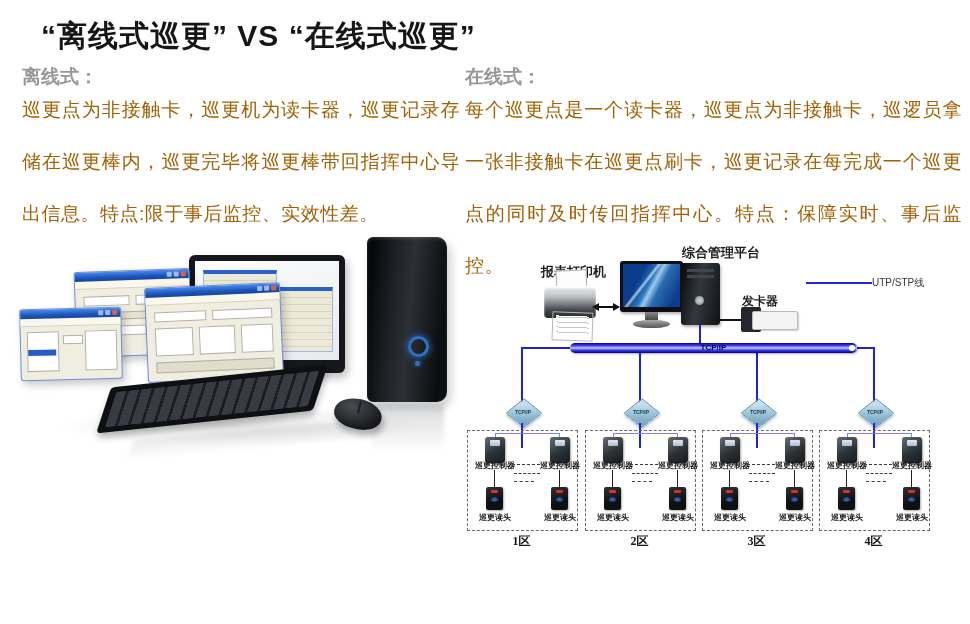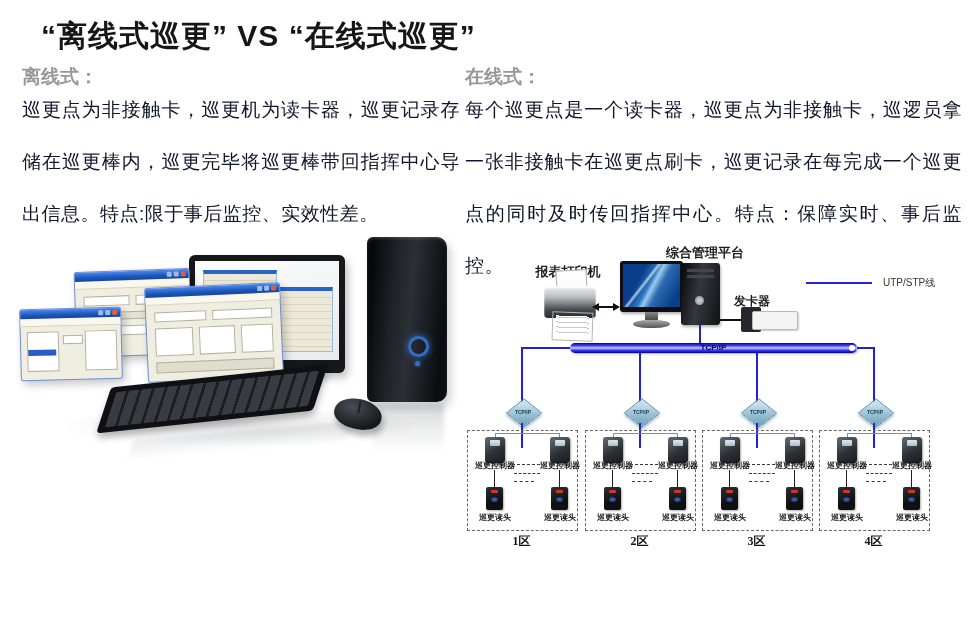--- a/index.html
+++ b/index.html
@@ -5,21 +5,21 @@
   html,body{margin:0;padding:0;background:#fff;}
   body{width:970px;height:624px;position:relative;overflow:hidden;
        font-family:"Liberation Sans","DejaVu Sans",sans-serif;}
   i{font-style:normal;display:block;}
 
   
   .page-title{position:absolute;left:25px;top:0;margin:16px;font-size:30px;font-weight:bold;
               color:#161616;letter-spacing:1px;white-space:nowrap;text-align:right;}
   .sec-heading{position:absolute;top:64px;margin:0;font-size:19px;font-weight:bold;color:#979797;}
   .h-left{left:22px;} .h-right{left:465px;}
-  .para{position:absolute;top:84px;margin:0;font-size:19px;line-height:52px;color:#0f172a;
+  .para{position:absolute;top:84px;margin:0;font-size:19px;line-height:52px;color:#a16207;
         text-align:justify;letter-spacing:.5px;}
   .p-left{left:22px;width:438px;} .p-right{left:465px;width:497px;}
 
   
   .floor-shadow{position:absolute;left:55px;top:405px;width:370px;height:42px;
       background:radial-gradient(ellipse at center,rgba(0,0,0,.10),rgba(0,0,0,0) 70%);}
   .ws-tower{position:absolute;left:367px;top:237px;width:80px;height:165px;
       border-radius:6px 10px 10px 6px;
       background:linear-gradient(95deg,#07080a 8%,#1e2126 32%,#2c3036 52%,#0c0d10 88%);
       box-shadow:inset 0 2px 3px rgba(255,255,255,.14),4px 6px 10px rgba(0,0,0,.18);}
@@ -73,25 +73,25 @@
       box-shadow:3px 5px 6px rgba(0,0,0,.3);z-index:5;}
   .ws-mouse::before{content:'';position:absolute;left:23px;top:2px;width:2px;height:12px;
       background:#000;opacity:.5;}
   .refl{position:absolute;opacity:.22;filter:blur(2px);}
   .refl-kb{left:130px;top:431px;width:220px;height:20px;transform:rotate(-5deg) skewX(-24deg);
       background:linear-gradient(180deg,#9aa0a6,transparent);}
   .refl-tw{left:372px;top:404px;width:72px;height:48px;
       background:linear-gradient(180deg,#54585e,transparent);}
 
   
-  .d-label{position:absolute;font-weight:bold;color:#1d1d1d;text-align:center;white-space:nowrap;}
+  .d-label{position:absolute;font-weight:bold;color:#1d1d1d;text-align:right;white-space:nowrap;}
   .platform-label{left:650px;top:244px;width:110px;font-size:13px;}
   .printer-label{left:530px;top:263px;width:76px;font-size:13px;}
   .card-label{left:726px;top:293px;width:52px;font-size:12px;}
-  .legend{position:absolute;left:806px;top:277px;height:12px;display:flex;align-items:center;gap:11px;}
+  .legend{position:absolute;left:806px;top:277px;height:12px;display:flex;align-items:center;}
   .legend-line{width:66px;height:2px;background:#2323dd;}
   .legend-text{font-size:10px;color:#39332c;white-space:nowrap;}
 
   .printer{position:absolute;left:544px;top:270px;width:52px;height:64px;}
   .p-paper-top{position:absolute;left:12px;top:0;width:29px;height:20px;background:#fdfdfd;
       border:1px solid #b0b0b0;transform:rotate(-3deg);}
   .p-body{position:absolute;left:0;top:16px;width:52px;height:32px;border-radius:4px;
       background:linear-gradient(180deg,#f0f0f0,#b9bcbf 35%,#43464a 75%,#2a2c2f);
       box-shadow:inset 0 2px 2px #fff;}
   .p-slot{position:absolute;left:6px;top:21px;width:40px;height:3px;background:#cfd3d6;border-radius:2px;}

